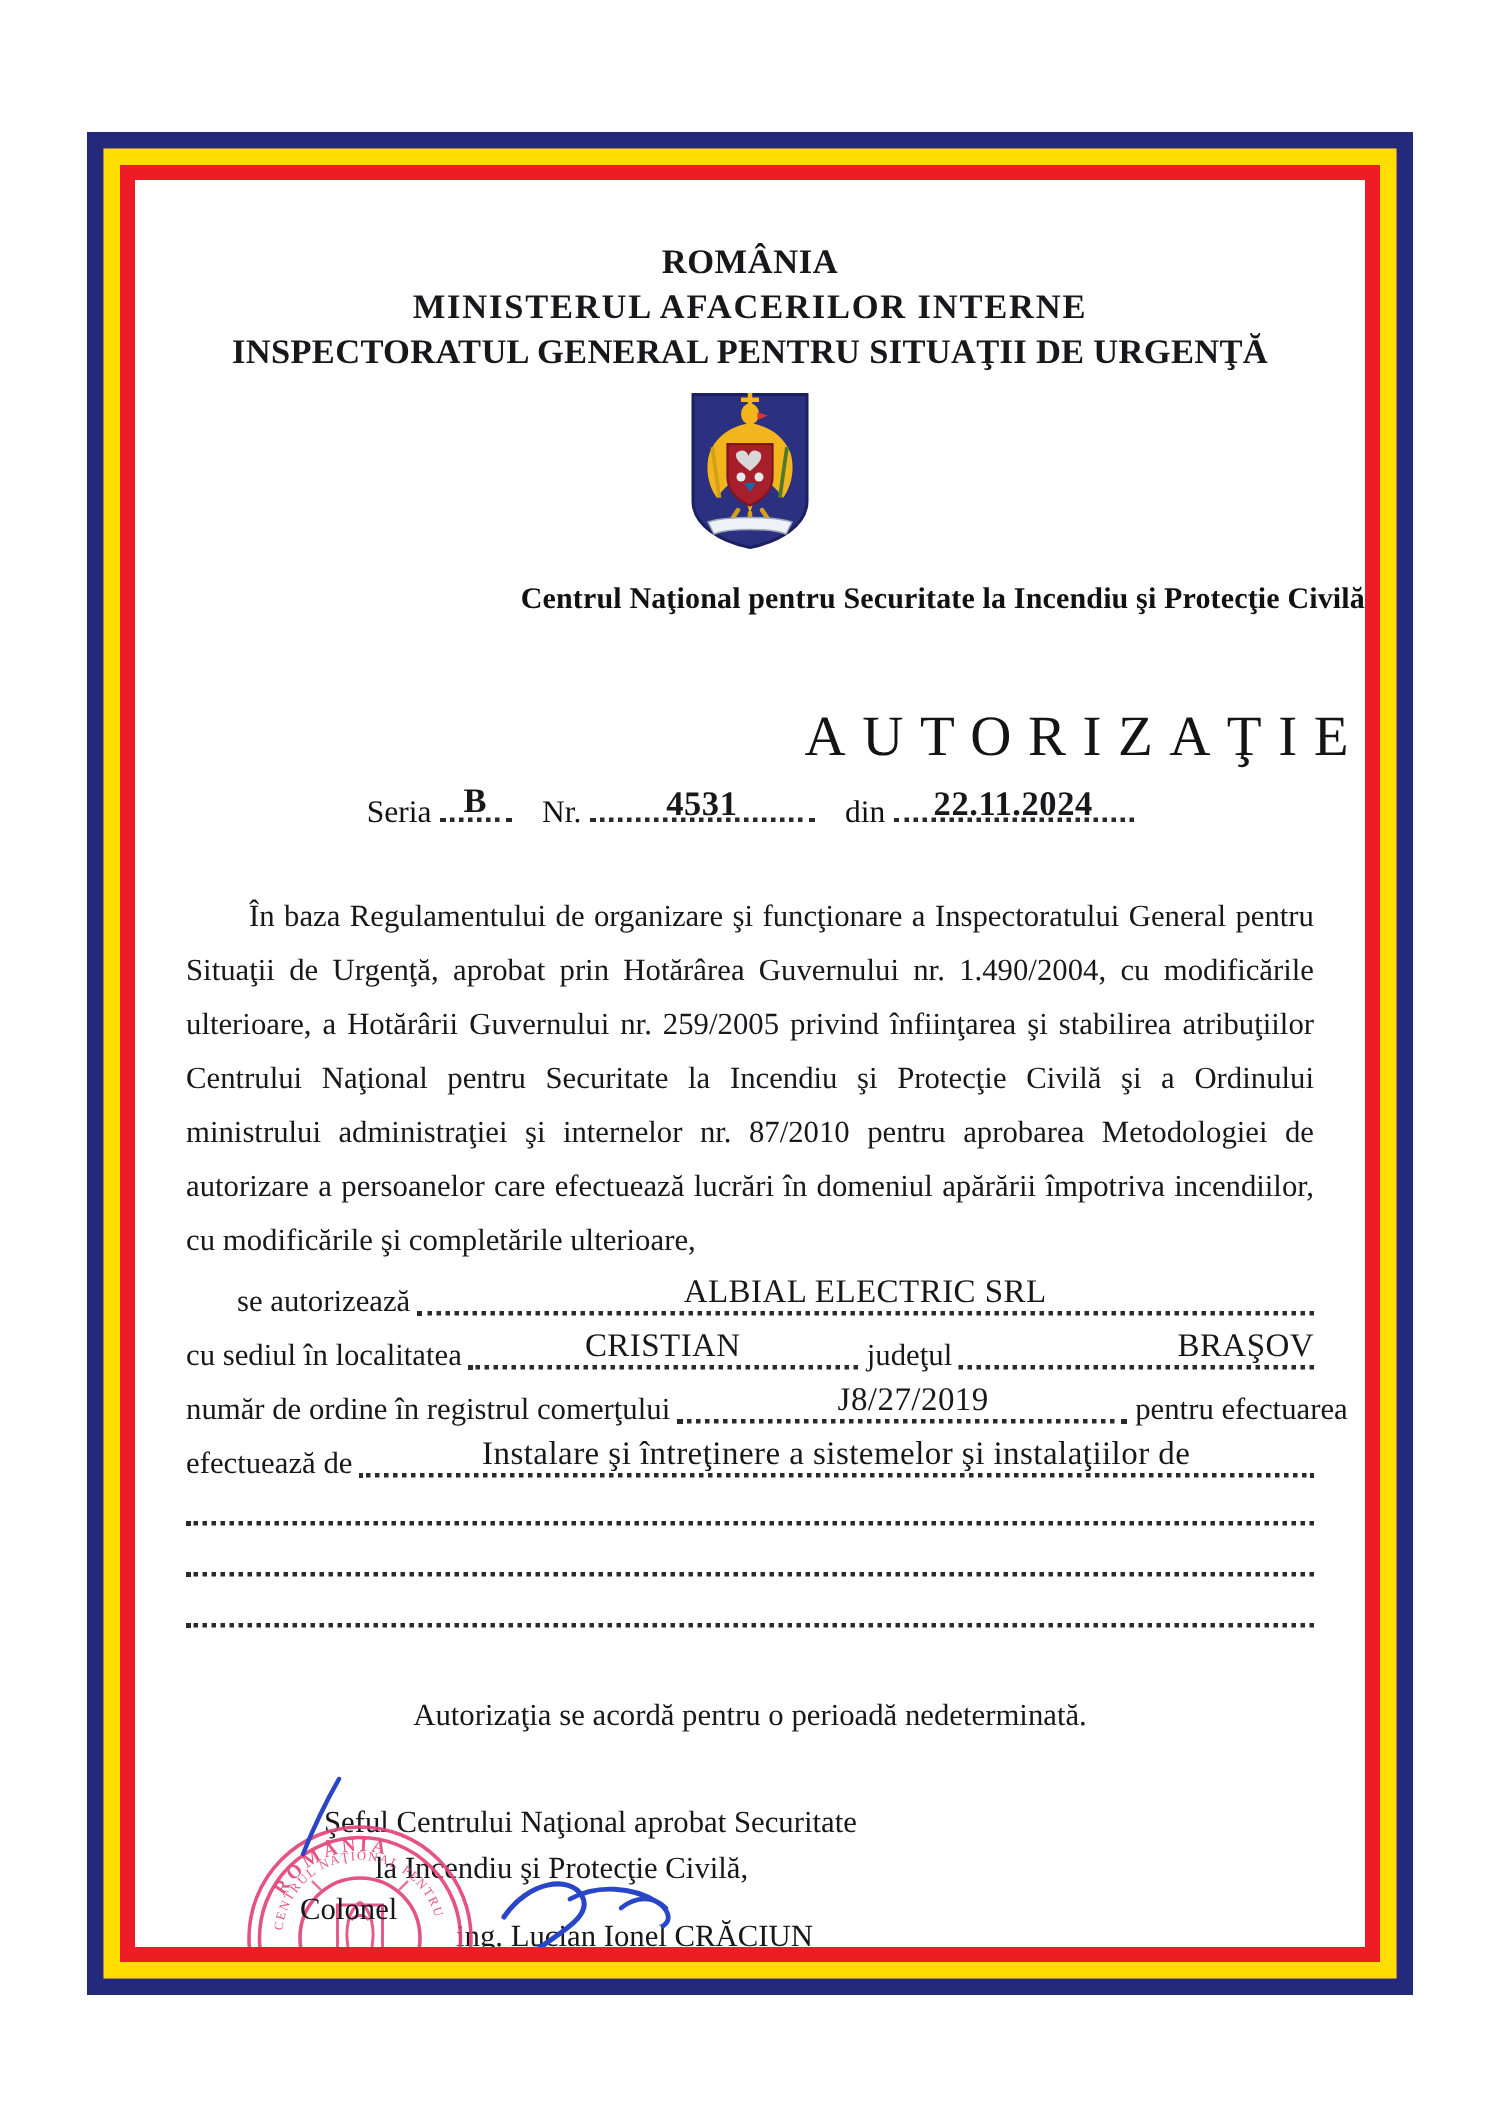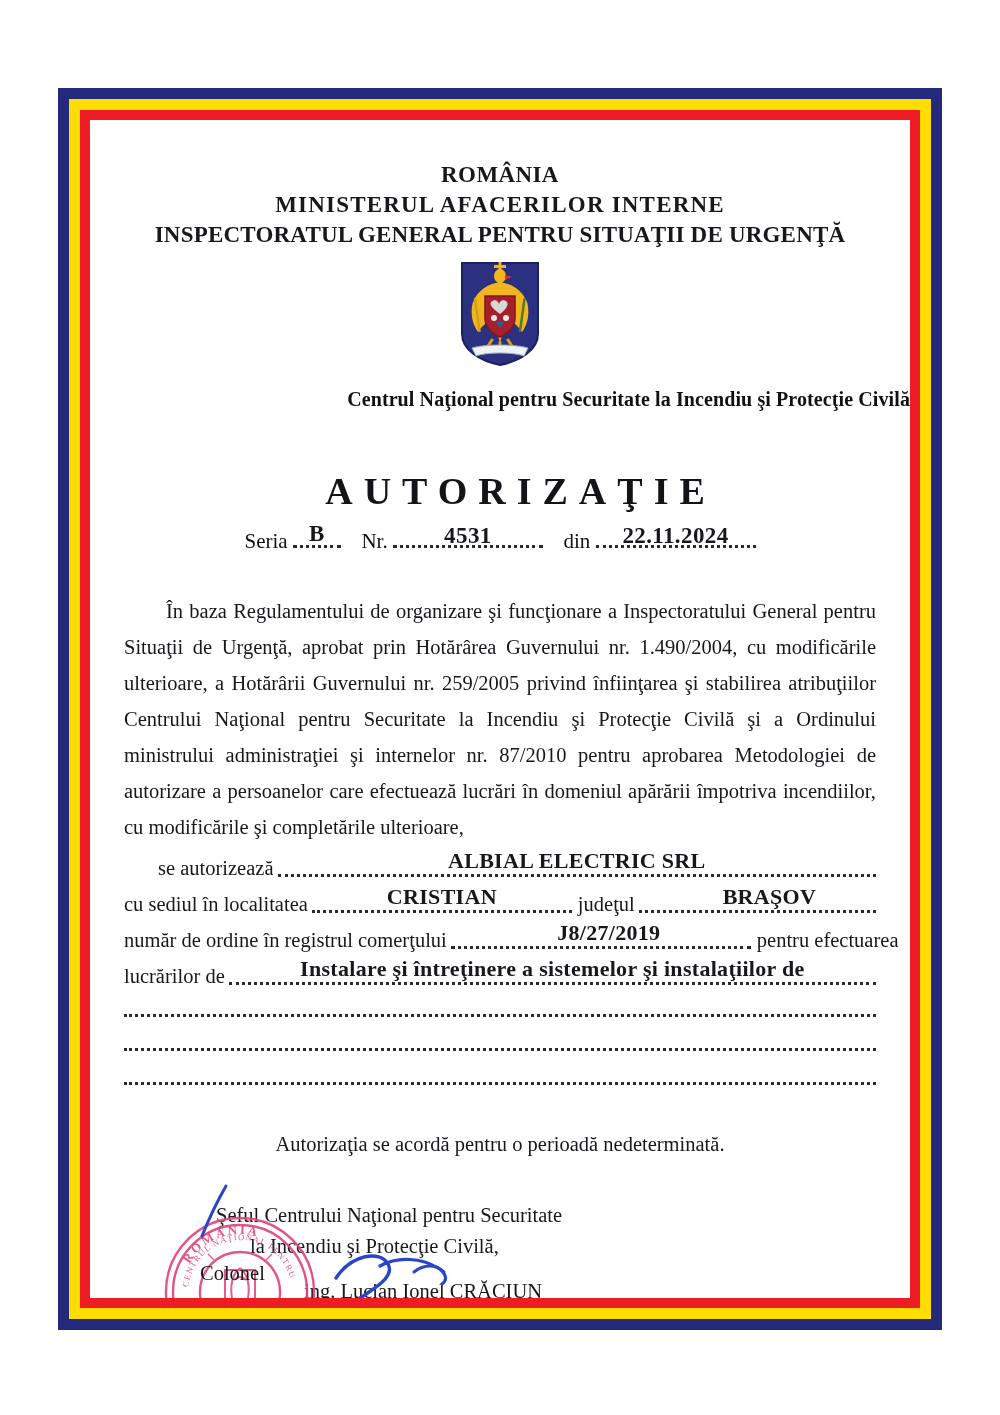--- a/index.html
+++ b/index.html
@@ -68,23 +68,23 @@
   #hdr-center {
     text-align: right;
     font-size: 20px;
     font-weight: bold;
     margin-top: 20px;
     letter-spacing: 0.1px;
   }
 
   
   #title {
-    text-align: center;
+    text-align: right;
     font-size: 38px;
-    font-weight: bold;
+    font-weight: normal;
     letter-spacing: 11px;
     margin-top: 58px;
     color: #141418;
     margin-left: 41px;
   }
 
   
   #seria-line {
     margin-top: 16px;
     text-align: center;
@@ -158,21 +158,21 @@
     right: 0;
     bottom: 6px;
     border-bottom: 3px dotted #2a2a2a;
   }
   .form-fill .val {
     position: absolute;
     left: 0;
     right: 0;
     bottom: 9px;
     text-align: center;
-    font-weight: bold;
+    font-weight: normal;
     font-size: 22px;
     letter-spacing: 0.3px;
     white-space: nowrap;
   }
 
   .blank-row {
     position: relative;
     height: 34px;
   }
   .blank-row .line {
@@ -322,35 +322,35 @@
 
           <div class="form-row">
             <span class="form-label">cu sediul în localitatea</span>
             <span class="form-fill fixed-260">
               <span class="line"></span>
               <span class="val">CRISTIAN</span>
             </span>
             <span class="form-label" style="padding-left:6px">judeţul</span>
             <span class="form-fill">
               <span class="line"></span>
-              <span class="val" style="text-align:center;left:24px">BRAŞOV</span>
+              <span class="val" style="text-align:right;left:24px">BRAŞOV</span>
             </span>
           </div>
 
           <div class="form-row">
             <span class="form-label">număr de ordine în registrul comerţului</span>
             <span class="form-fill fixed-300">
               <span class="line"></span>
               <span class="val" style="text-align:center;left:16px">J8/27/2019</span>
             </span>
             <span class="form-label" style="padding-left:6px">pentru efectuarea</span>
           </div>
 
           <div class="form-row">
-            <span class="form-label">lucrărilor de</span>
+            <span class="form-label">efectuează de</span>
             <span class="form-fill">
               <span class="line"></span>
               <span class="val" style="text-align:center">Instalare şi  întreţinere a sistemelor şi  instalaţiilor de</span>
             </span>
           </div>
 
           <div class="blank-row">
             <span class="line"></span>
           </div>
 
@@ -397,21 +397,21 @@
             </g>
             <g stroke="#e2457a" stroke-width="1.6" opacity="0.8" fill="none">
               <path d="M46 40 L52 46 M110 40 L104 46 M46 116 L52 110 M110 116 L104 110"></path>
             </g>
           </svg>
 
           <svg id="hand-1" viewBox="0 0 40 60">
             <path d="M30 4 C22 18 14 34 6 54" stroke="#2a46c8" stroke-width="3" fill="none" stroke-linecap="round"></path>
           </svg>
 
-          <div id="sig-line1">Şeful Centrului Naţional pentru Securitate</div>
+          <div id="sig-line1">Şeful Centrului Naţional aprobat Securitate</div>
           <div id="sig-line2">la Incendiu şi Protecţie Civilă,</div>
           <div id="sig-colonel">Colonel</div>
           <div id="sig-name">ing. Lucian Ionel CRĂCIUN</div>
 
           <svg id="hand-2" viewBox="0 0 160 120">
             <path d="M18 30 C34 6 62 2 70 16 C78 30 52 42 40 52 C26 64 22 86 34 100
                      C46 112 70 106 84 92" stroke="#2a46c8" stroke-width="3.4" fill="none" stroke-linecap="round"></path>
             <path d="M62 18 C80 8 104 10 120 20 C128 25 130 32 124 36" stroke="#2a46c8" stroke-width="3.2" fill="none" stroke-linecap="round"></path>
             <path d="M96 24 C106 16 118 16 126 24" stroke="#2a46c8" stroke-width="3" fill="none" stroke-linecap="round"></path>
           </svg>

